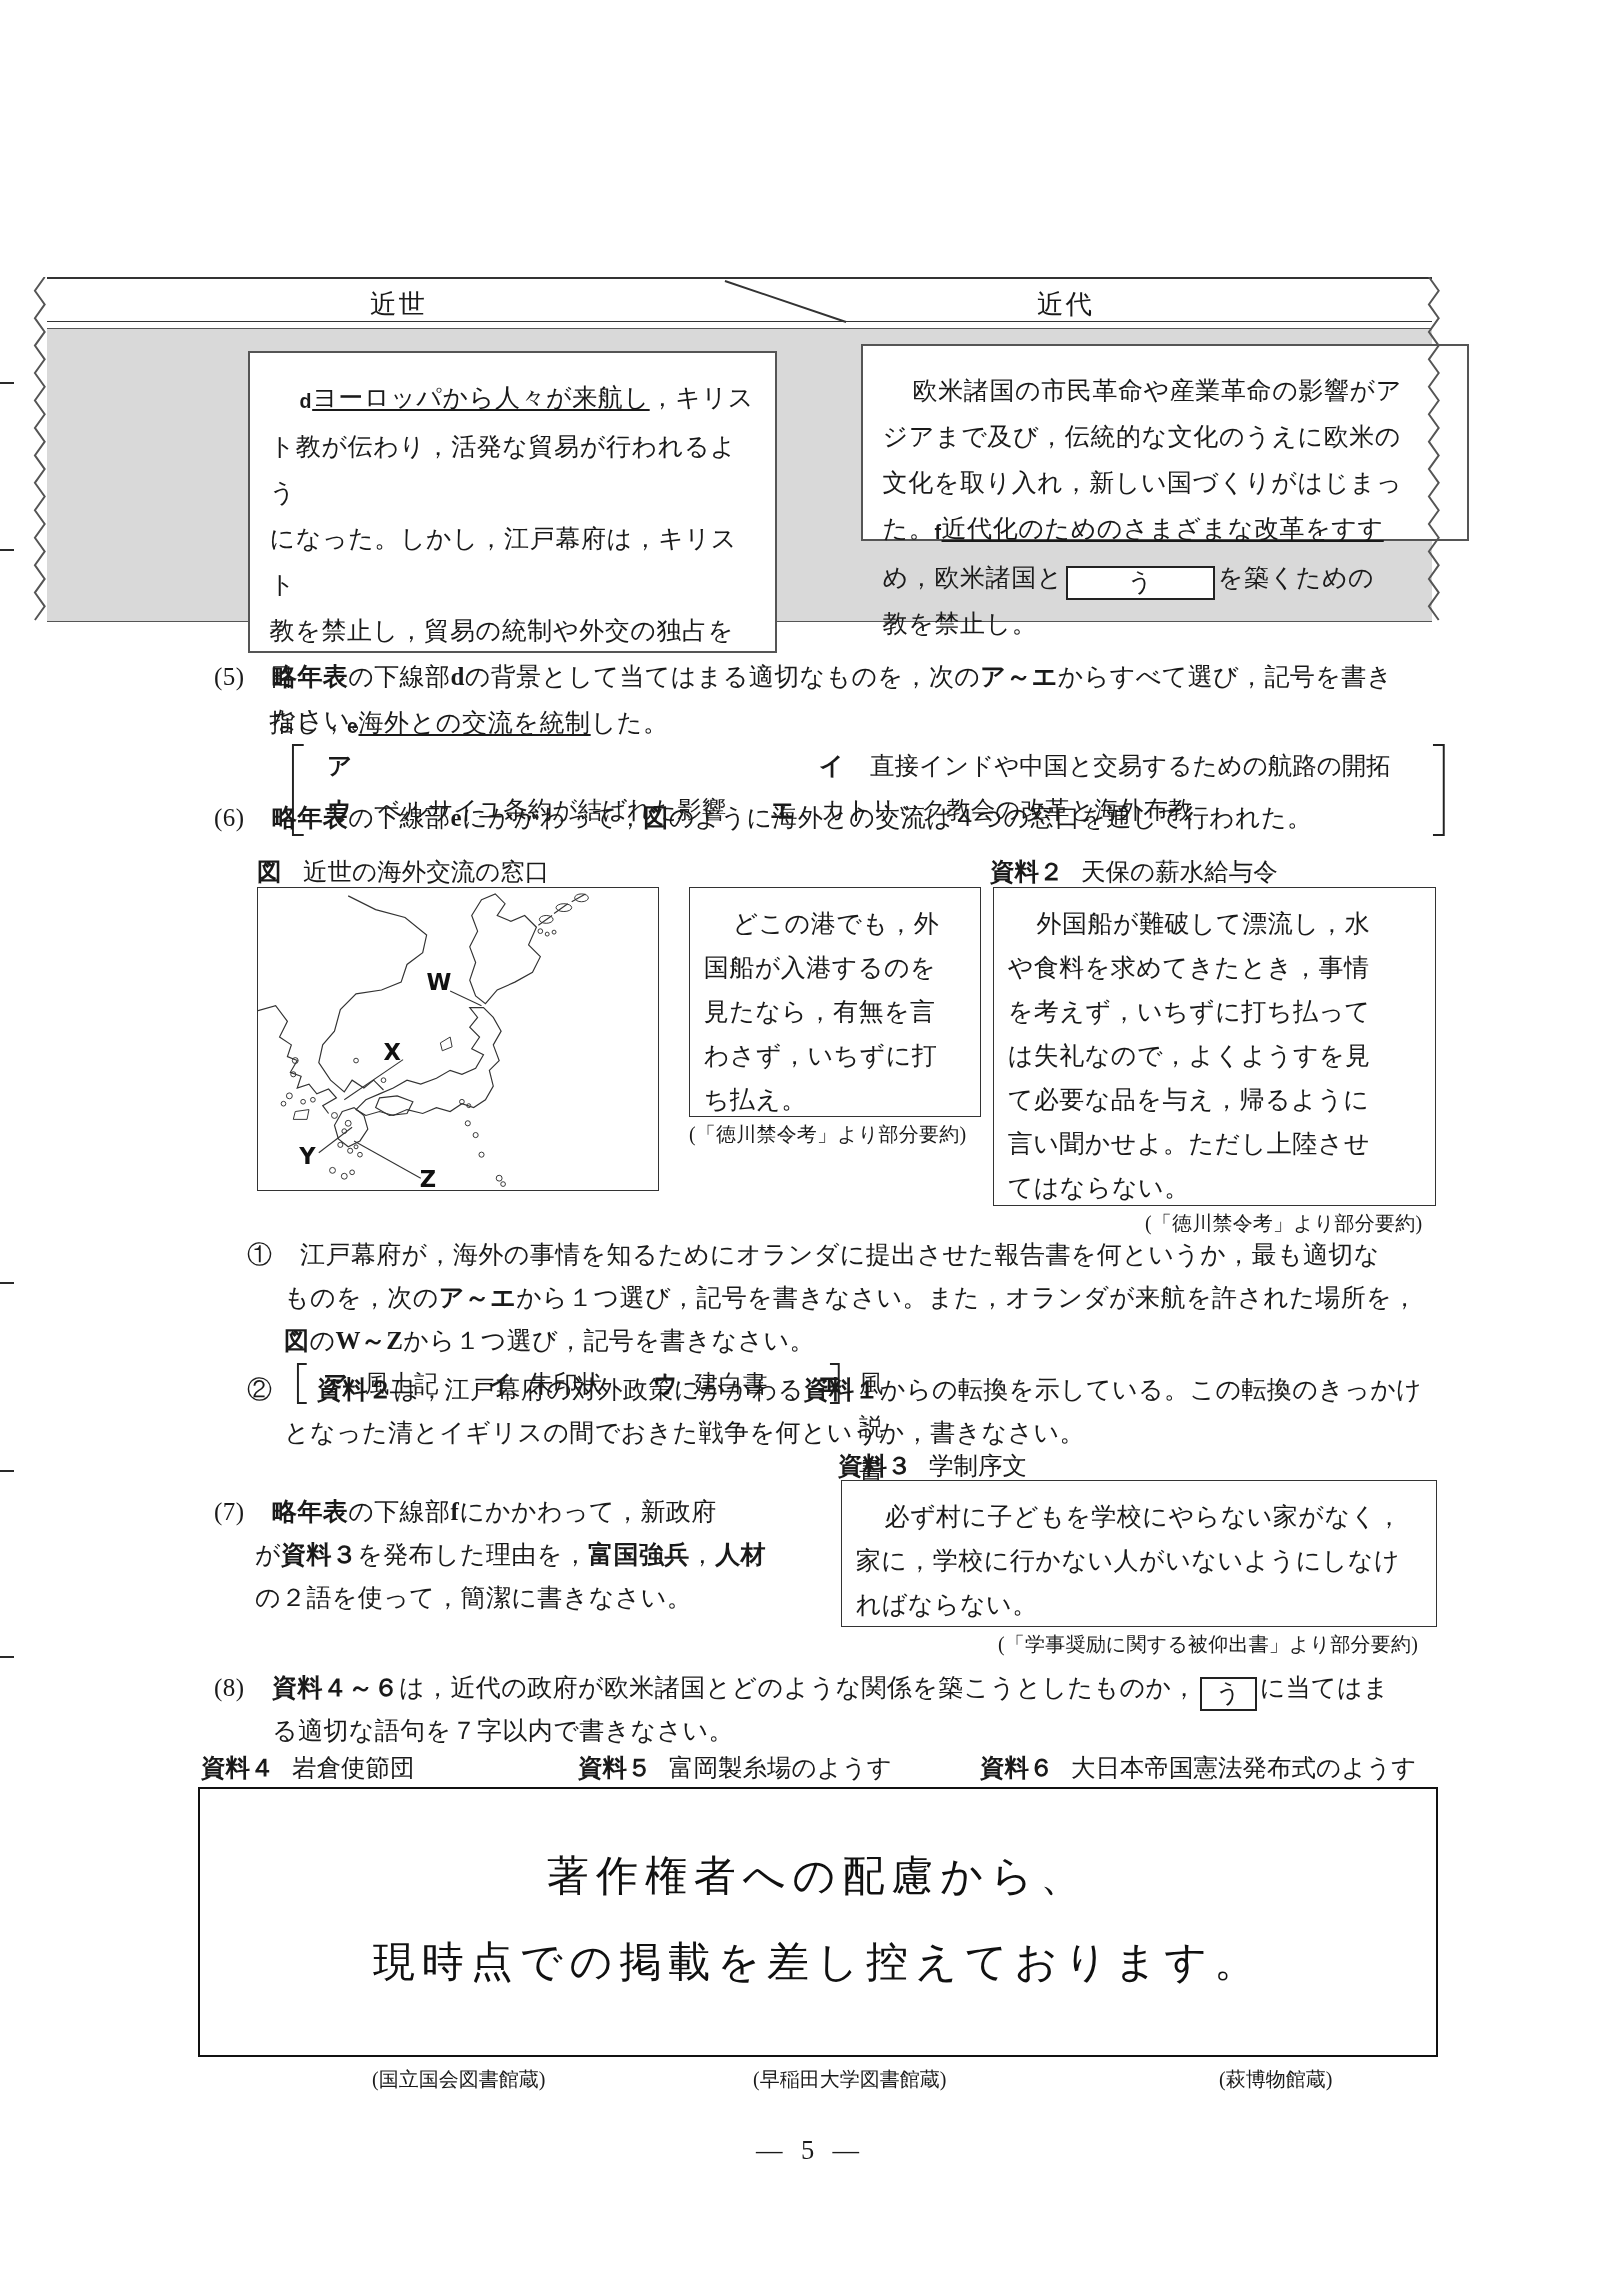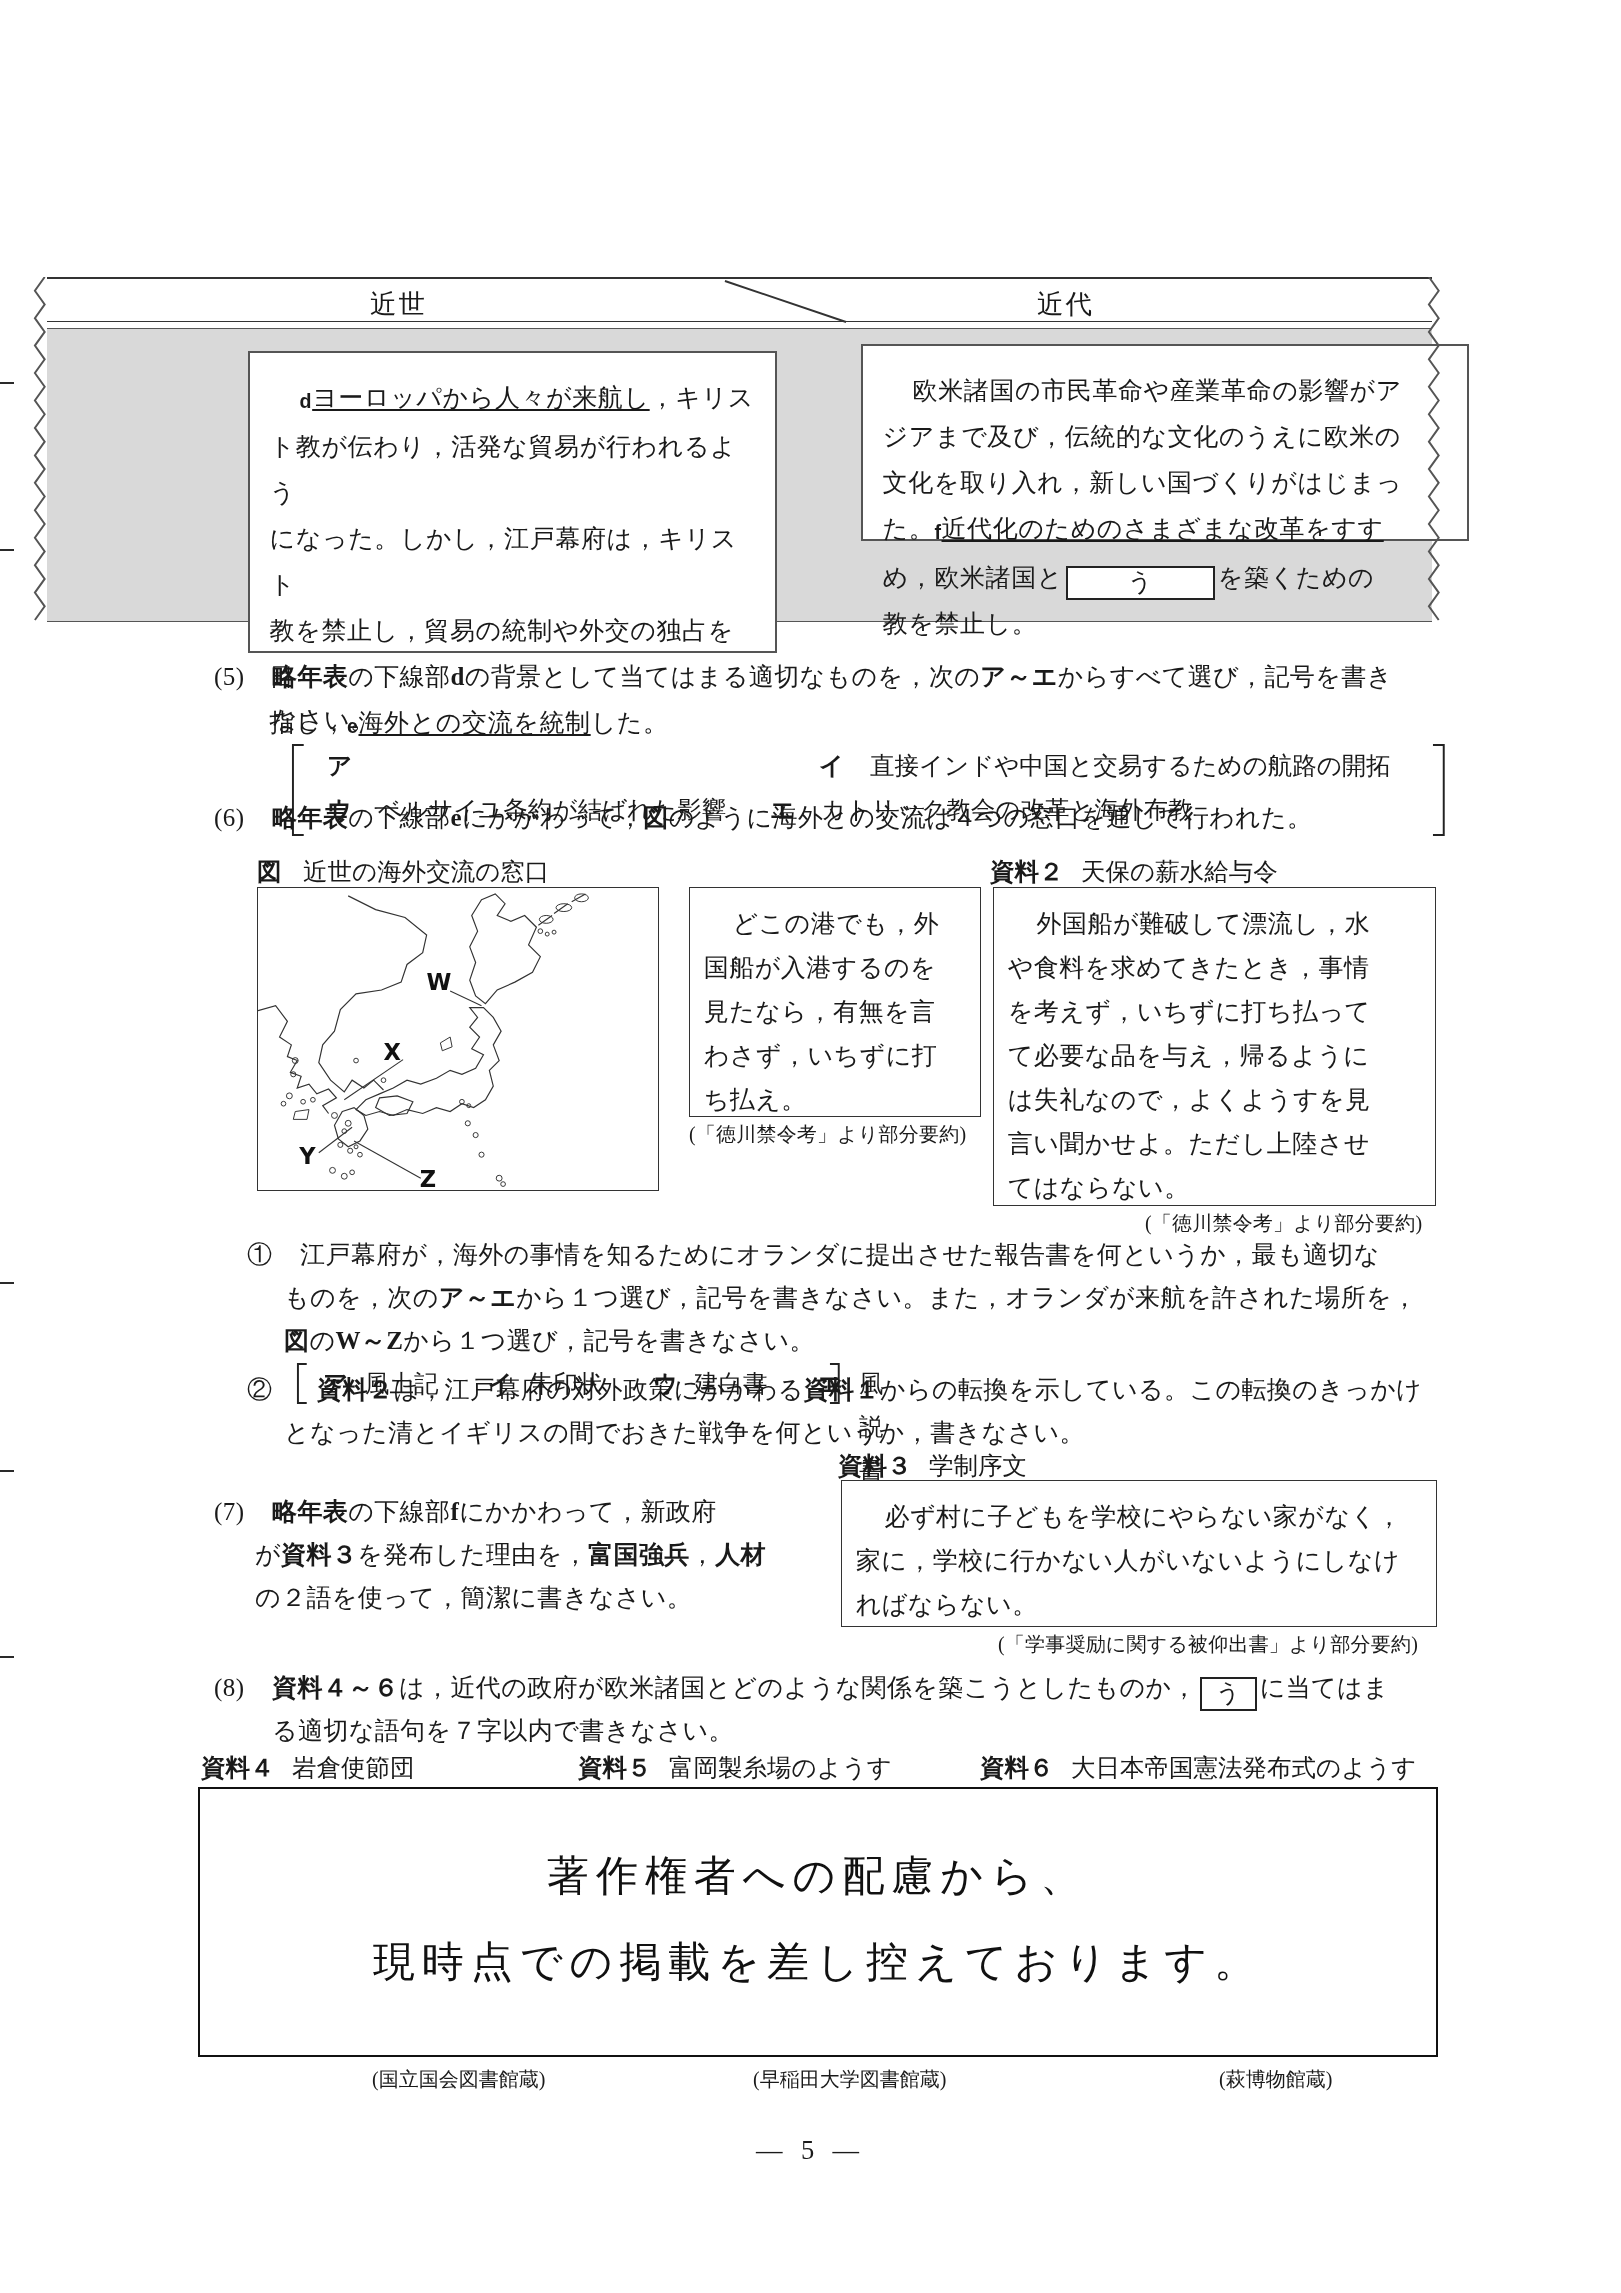--- a/index.html
+++ b/index.html
@@ -286,22 +286,22 @@
   </div>
   <div class="srcite" style="left:689px;top:1121px;">(「徳川禁令考」より部分要約)</div>
 
   <div class="sr-title" style="left:990px;top:855px;">
     <span class="b">資料２</span><span>天保の薪水給与令</span>
   </div>
   <div class="srbox" style="left:993px;top:887px;width:443px;height:319px;">
     <p>外国船が難破して漂流し，水</p>
     <p style="text-indent:0">や食料を求めてきたとき，事情</p>
     <p style="text-indent:0">を考えず，いちずに打ち払って</p>
+    <p style="text-indent:0">は失礼なので，よくようすを見</p>
     <p style="text-indent:0">て必要な品を与え，帰るように</p>
-    <p style="text-indent:0">は失礼なので，よくようすを見</p>
     <p style="text-indent:0">言い聞かせよ。ただし上陸させ</p>
     <p style="text-indent:0">てはならない。</p>
   </div>
   <div class="srcite" style="left:1145px;top:1210px;">(「徳川禁令考」より部分要約)</div>
 
   <div class="q" style="left:247px;top:1233px;">①</div>
   <div class="q" style="left:300px;top:1233px;width:1137px;">江戸幕府が，海外の事情を知るためにオランダに提出させた報告書を何というか，最も適切な</div>
   <div class="q" style="left:284px;top:1276px;width:1157px;">
     <span>ものを，次の</span><span class="b">ア～エ</span><span>から１つ選び，記号を書きなさい。また，オランダが来航を許された場所を，</span>
   </div>

